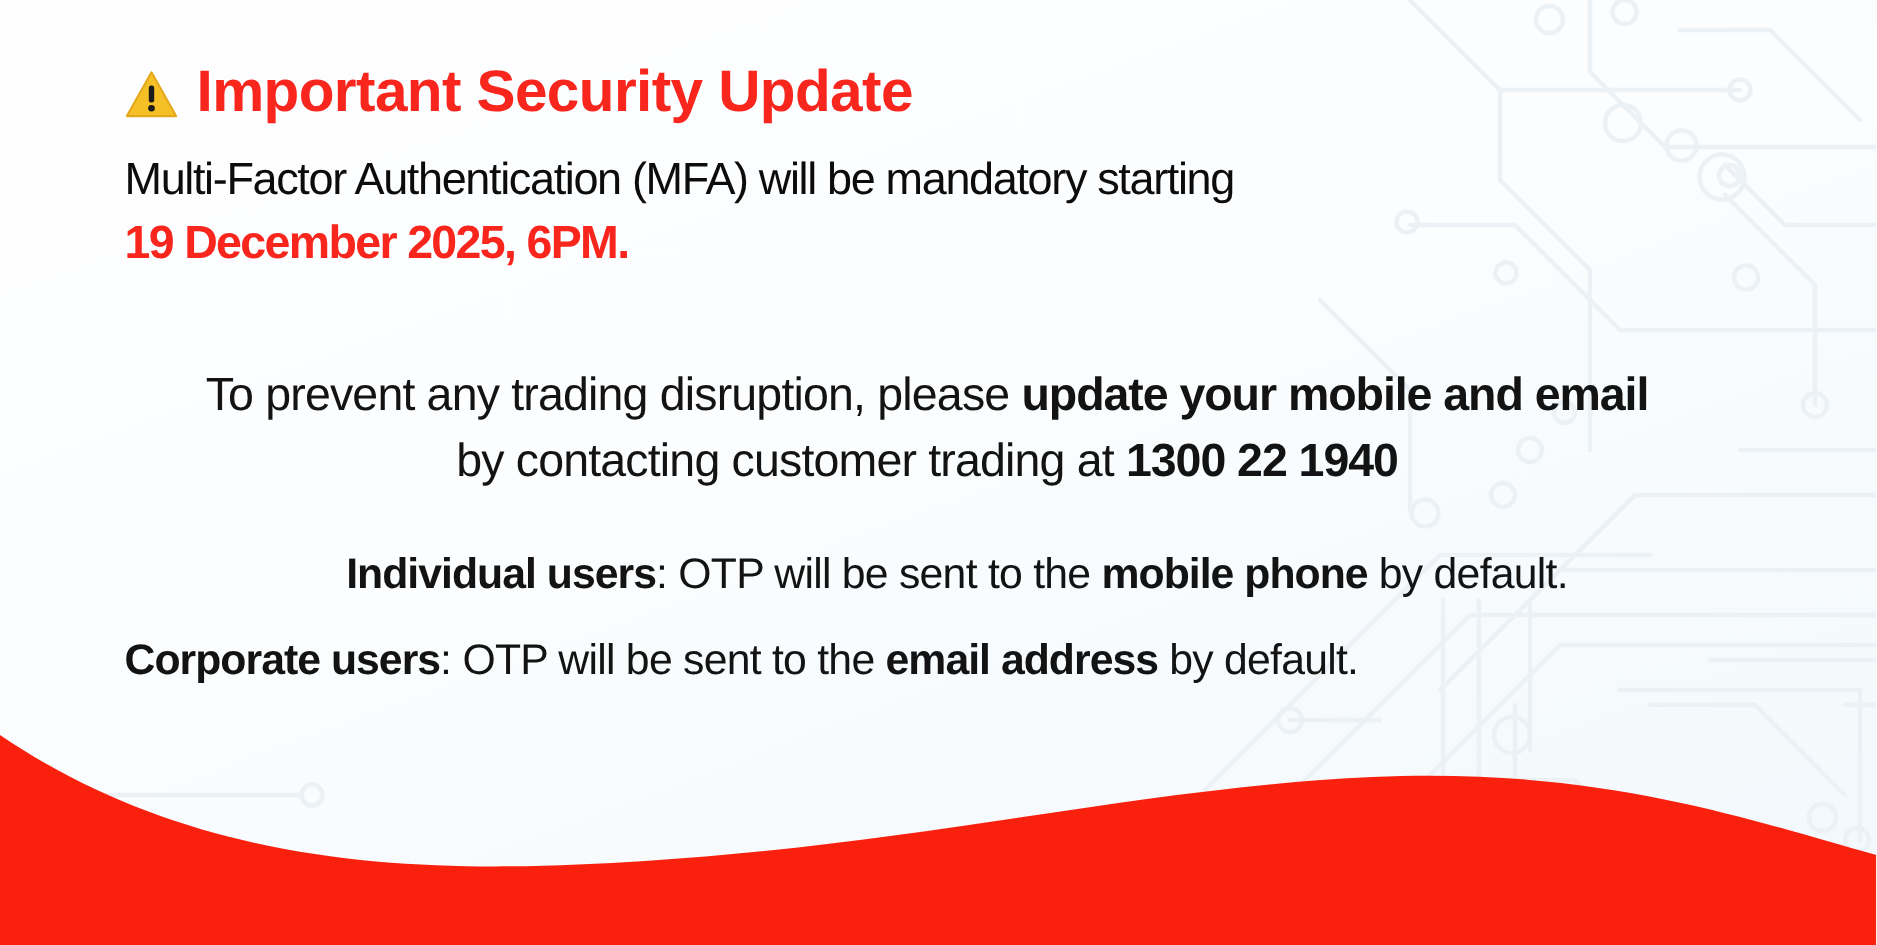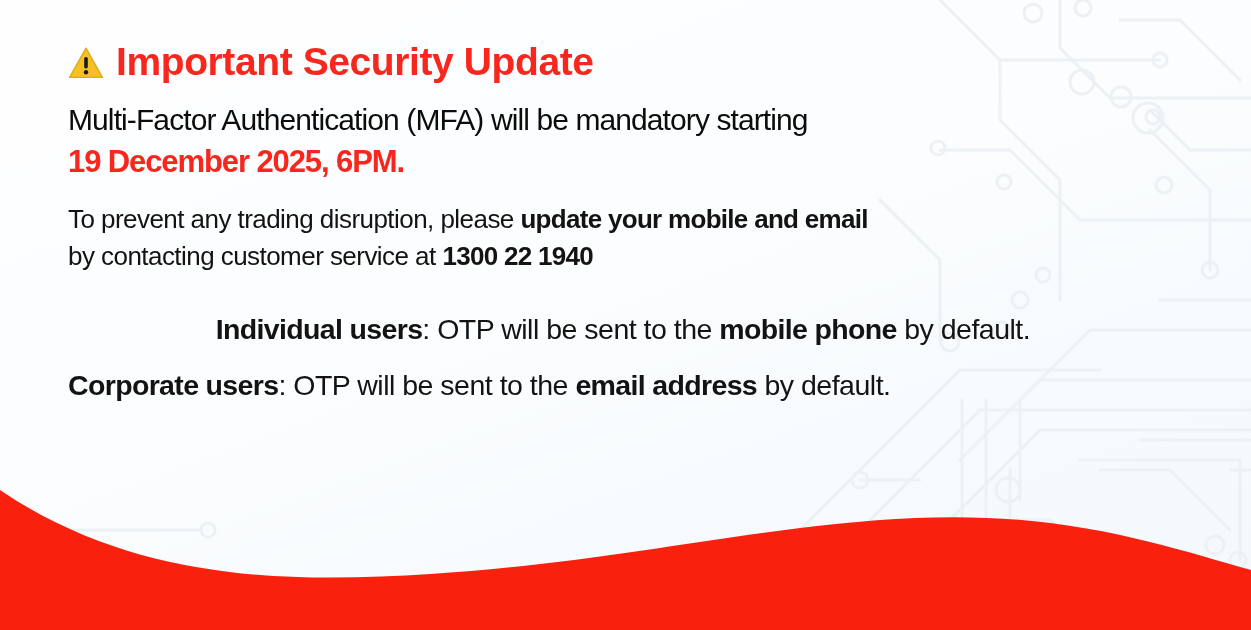--- a/index.html
+++ b/index.html
@@ -33,21 +33,21 @@
     left: 0;
     bottom: 0;
     width: 1251px;
     height: 160px;
     pointer-events: none;
   }
 
   
   #content {
     position: absolute;
-    left: 68px;
+    left: 83px;
     top: 0;
     width: 1110px;
     z-index: 4;
   }
 
   .title-row {
     display: flex;
     align-items: center;
     gap: 12px;
     padding-top: 42px;
@@ -81,27 +81,28 @@
     margin-top: 9px;
     font-size: 31px;
     font-weight: 700;
     color: #F8261D;
     letter-spacing: -1.1px;
     line-height: 1.1;
     white-space: nowrap;
   }
 
   .body-para {
-    margin-top: 22px;
-    font-size: 26px;
+    margin-top: 62px;
+    font-size: 31px;
     font-weight: 400;
     color: #131313;
     letter-spacing: -0.55px;
     line-height: 1.42;
     max-width: 1070px;
+    text-align: center;
   }
   .body-para b { font-weight: 700; letter-spacing: -0.7px; }
 
   .note {
     font-size: 28.5px;
     font-weight: 400;
     color: #131313;
     letter-spacing: -0.5px;
     line-height: 1.42;
     white-space: nowrap;
@@ -191,21 +192,21 @@
       </svg>
       <div class="title-text">Important Security Update</div>
     </div>
 
     <div class="headline">Multi-Factor Authentication (MFA) will be mandatory starting</div>
 
     <div class="headline-date">19 December 2025, 6PM.</div>
 
     <div class="body-para">
       <span>To prevent any trading disruption, please </span><b>update your mobile and email</b><br>
-      <span>by contacting customer service at </span><b>1300 22 1940</b>
+      <span>by contacting customer trading at </span><b>1300 22 1940</b>
     </div>
 
     <div class="note first">
       <b>Individual users</b><span>: </span><span>OTP will be sent to the </span><b>mobile phone</b><span> by default.</span>
     </div>
 
     <div class="note second">
       <b>Corporate users</b><span>: </span><span>OTP will be sent to the </span><b>email address</b><span> by default.</span>
     </div>
 

